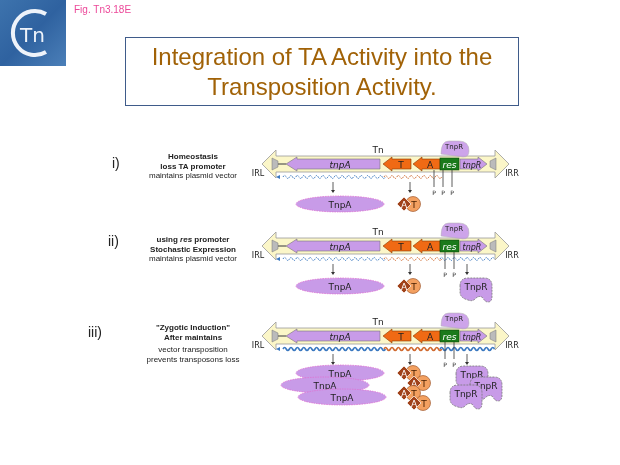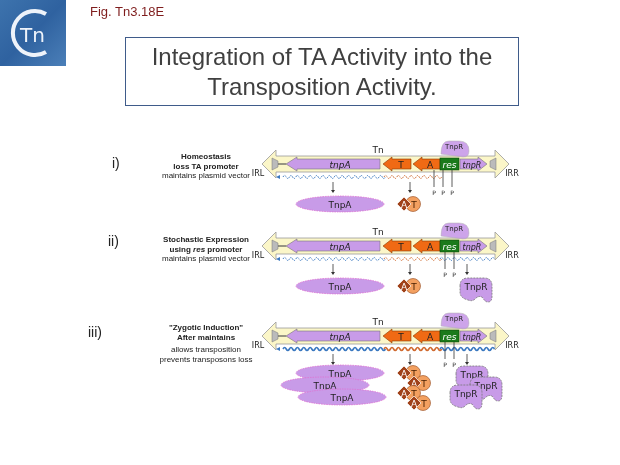--- a/index.html
+++ b/index.html
@@ -1,22 +1,22 @@
 <!DOCTYPE html>
 <html><head>
 <meta charset="utf-8">
 <style>
   html, body { margin:0; padding:0; }
   body { width:620px; height:465px; background:#ffffff; position:relative; overflow:hidden; font-family:"Liberation Sans", sans-serif; }
   .logo { position:absolute; left:0; top:0; width:66px; height:66px; background:linear-gradient(135deg,#3d73ad 0%,#2f62a0 50%,#4b7fb8 100%); }
-  .fig-label { position:absolute; left:90px; top:4px; font-size:13px; color:#7f1d1d; }
+  .fig-label { position:absolute; left:74px; top:4px; font-size:10px; color:#ec4899; }
   .title-box { position:absolute; left:125px; top:37px; width:394px; height:69px; border:1.5px solid #3f5b8a; box-sizing:border-box; display:flex; align-items:center; justify-content:center; text-align:center; }
-  .title-box span { font-size:24px; line-height:30px; color:#404040; }
+  .title-box span { font-size:24px; line-height:30px; color:#a16207; }
   .row-num { position:absolute; font-size:14px; color:#222; }
-  .row-desc { position:absolute; width:130px; text-align:center; font-size:8px; color:#222; line-height:9.5px;margin-left:13px; }
+  .row-desc { position:absolute; width:130px; text-align:center; font-size:8px; color:#222; line-height:9.5px; }
   .row-desc .b { font-weight:bold; }
   svg { position:absolute; left:0; top:0; }
   svg text { font-family:"DejaVu Sans", sans-serif; }
 </style>
 </head>
 <body>
 
 <div class="logo">
   <svg width="66" height="66">
     <path d="M46 14 A22 22 0 1 0 46 52" fill="none" stroke="#eef3fa" stroke-width="4"></path>
@@ -34,31 +34,31 @@
 
 <div class="row-num" style="left:112px;top:155px;">i)</div>
 <div class="row-desc" style="left:128px;top:152px;">
   <div class="b">Homeostasis</div>
   <div class="b">loss TA promoter</div>
   <div>maintains plasmid vector</div>
 </div>
 
 <div class="row-num" style="left:108px;top:233px;">ii)</div>
 <div class="row-desc" style="left:128px;top:235px;">
+  <div class="b"><span>using </span><i>res</i><span> promoter</span></div>
   <div class="b">Stochastic Expression</div>
-  <div class="b"><span>using </span><i>res</i><span> promoter</span></div>
   <div>maintains plasmid vector</div>
 </div>
 
 <div class="row-num" style="left:88px;top:324px;">iii)</div>
 <div class="row-desc" style="left:128px;top:323px;">
   <div class="b">"Zygotic Induction"</div>
   <div class="b">After maintains</div>
   <div style="height:3px"></div>
-  <div>allows transposition</div>
+  <div>vector transposition</div>
   <div>prevents transposons loss</div>
 </div>
 
 <svg id="diagram" width="620" height="465">
     <path d="M262 164 L276 150 L276 156 L495 156 L495 150 L509 164 L495 178 L495 172 L276 172 L276 178 Z" fill="#fbf6c8" stroke="#999" stroke-width="0.8"></path>
     <text x="378" y="153" font-size="9" text-anchor="middle" fill="#222">Tn</text>
     <text x="258" y="176" font-size="8" text-anchor="middle" fill="#222">IRL</text>
     <text x="512" y="176" font-size="8" text-anchor="middle" fill="#222">IRR</text>
     <path d="M272 158 L278 161 L278 167 L272 170 Z" fill="#bbb" stroke="#777" stroke-width="0.5"></path>
     <path d="M496 158 L490 161 L490 167 L496 170 Z" fill="#bbb" stroke="#777" stroke-width="0.5"></path>

